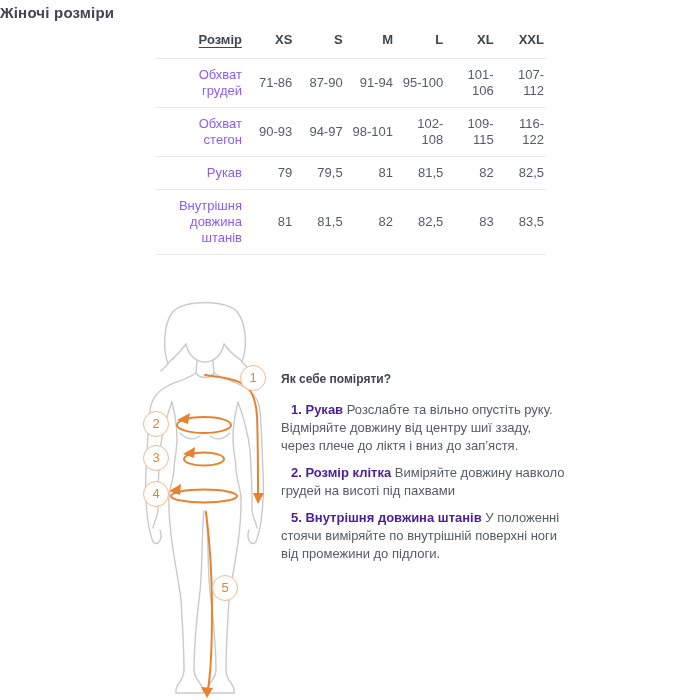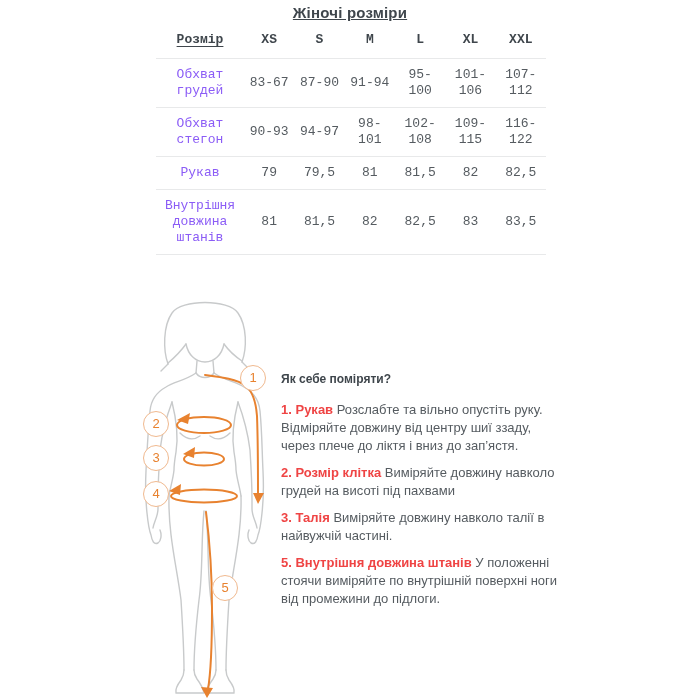--- a/index.html
+++ b/index.html
@@ -3,34 +3,33 @@
 <meta charset="utf-8">
 <style>
   * { margin:0; padding:0; box-sizing:border-box; }
   html,body { background:#fff; }
   .page {
     position:relative; width:700px; height:700px; background:#ffffff;
     font-family:"Liberation Sans", sans-serif; color:#555b60; overflow:hidden;
   }
   .title {
     position:absolute; top:4px; left:0; width:100%;
-    text-align:center; font-size:15px; font-weight:bold; color:#3f464c;
+    font-size:15px; font-weight:bold; color:#3f464c;
     letter-spacing:.2px;
-    text-decoration:underline;
   }
   
   table.size-table {
     position:absolute; left:156px; top:28px; width:390px;
     border-collapse:collapse; table-layout:fixed;
     font-size:13px; color:#555b60;
   }
   table.size-table col.label-col { width:88px; }
   table.size-table th, table.size-table td {
-    text-align:center; vertical-align:middle; font-weight:normal;
-    padding:8px 2px; line-height:16px;font-family:Liberation Mono, monospace;
+    text-align:right; vertical-align:middle; font-weight:normal;
+    padding:8px 2px; line-height:16px;
   }
   table.size-table thead th {
     font-weight:bold; color:#3f464c; padding:4px 2px 10px 2px;
   }
   table.size-table thead tr, table.size-table tbody tr {
     border-bottom:1px solid #e8e9ea;
   }
   .size-link {
     text-decoration:underline; text-underline-offset:3px; cursor:pointer;
   }
@@ -44,21 +43,21 @@
     font-size:13px; line-height:24px; text-align:center;
   }
   
   .instructions { position:absolute; left:281px; top:372px; width:284px; }
   .instructions h2 {
     font-size:12px; font-weight:bold; color:#3f464c; margin-bottom:15px;
   }
   .instructions p {
     font-size:13px; line-height:18px; color:#555b60; margin-bottom:9px;
   }
-  .instructions strong { color:#ef4444; font-weight:bold; }
+  .instructions strong { color:#4c1d95; font-weight:bold;margin-left:10px; }
 </style>
 </head>
 <body>
 
 <div class="page">
 
   <div class="title">Жіночі розміри</div>
 
   <table class="size-table">
     <colgroup>
@@ -77,21 +76,21 @@
         <th>S</th>
         <th>M</th>
         <th>L</th>
         <th>XL</th>
         <th>XXL</th>
       </tr>
     </thead>
     <tbody>
       <tr>
         <td class="row-label">Обхват грудей</td>
-        <td>83-67</td>
+        <td>71-86</td>
         <td>87-90</td>
         <td>91-94</td>
         <td>95-100</td>
         <td>101-106</td>
         <td>107-112</td>
       </tr>
       <tr>
         <td class="row-label">Обхват стегон</td>
         <td>90-93</td>
         <td>94-97</td>
@@ -179,17 +178,16 @@
     <div class="marker" style="left:23px;  top:119px;"><span>2</span></div>
     <div class="marker" style="left:23px;  top:153px;"><span>3</span></div>
     <div class="marker" style="left:23px;  top:189px;"><span>4</span></div>
     <div class="marker" style="left:92px;  top:283px;"><span>5</span></div>
   </div>
 
   <div class="instructions">
     <h2>Як себе поміряти?</h2>
     <p><strong><span>1.</span> <span>Рукав</span></strong> <span>Розслабте та вільно опустіть руку. Відміряйте довжину від центру шиї ззаду, через плече до ліктя і вниз до зап’ястя.</span></p>
     <p><strong><span>2.</span> <span>Розмір клітка</span></strong> <span>Виміряйте довжину навколо грудей на висоті під пахвами</span></p>
-    <p><strong><span>3.</span> <span>Талія</span></strong> <span>Виміряйте довжину навколо талії в найвужчій частині.</span></p>
     <p><strong><span>5.</span> <span>Внутрішня довжина штанів</span></strong> <span>У положенні стоячи виміряйте по внутрішній поверхні ноги від промежини до підлоги.</span></p>
   </div>
 
 </div>
 
 </body></html>

